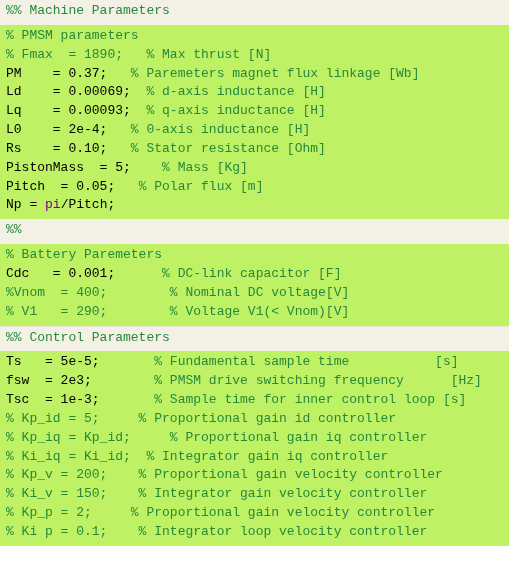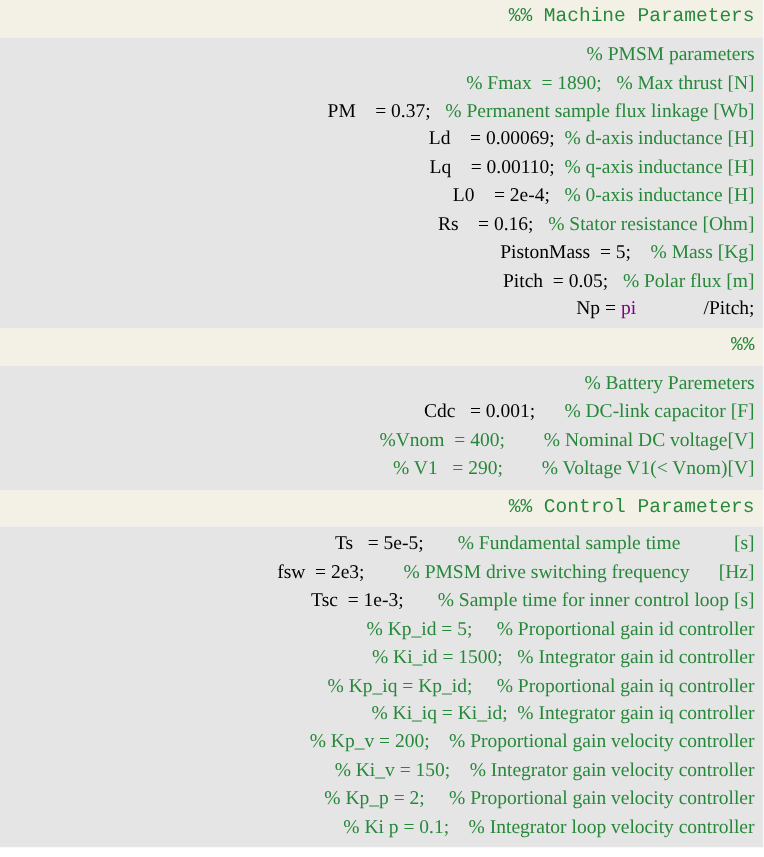--- a/index.html
+++ b/index.html
@@ -6,44 +6,43 @@
     margin: 0;
     padding: 0;
     font-family: "Courier New", Courier, monospace;
     font-size: 13px;
     line-height: 1.45;
     background: #fff;
     width: 509px;
   }
   .block {
     padding: 2px 6px 4px 6px;
-    text-align: right;
   }
-  .plain { background: #e5e5e5; font-family: Liberation Serif, serif; }
+  .plain { background: #bef264; }
   .tint  { background: #f3f0e6; } 
   .line { white-space: pre; }
   .c-comment { color: #27883a; }  
-  .c-code    { color: #000000; margin-left: 45px; }  
+  .c-code    { color: #000000; }  
   .c-keyword { color: #800080; }
   .sep { height: 0; border-top: 1px solid #e8e5da; }
 </style>
 </head>
 <body>
 
 <div class="block tint">
   <span class="line c-comment">%% Machine Parameters</span>
 </div>
 <div class="block plain" id="sec1body">
     <div class="line c-comment">% PMSM parameters</div>
     <div class="line c-comment">% Fmax  = 1890;   % Max thrust [N]</div>
-    <div class="line"><span class="c-code">PM    = 0.37;   </span><span class="c-comment">% Permanent sample flux linkage [Wb]</span></div>
+    <div class="line"><span class="c-code">PM    = 0.37;   </span><span class="c-comment">% Paremeters magnet flux linkage [Wb]</span></div>
     <div class="line"><span class="c-code">Ld    = 0.00069;  </span><span class="c-comment">% d-axis inductance [H]</span></div>
-    <div class="line"><span class="c-code">Lq    = 0.00110;  </span><span class="c-comment">% q-axis inductance [H]</span></div>
+    <div class="line"><span class="c-code">Lq    = 0.00093;  </span><span class="c-comment">% q-axis inductance [H]</span></div>
     <div class="line"><span class="c-code">L0    = 2e-4;   </span><span class="c-comment">% 0-axis inductance [H]</span></div>
-    <div class="line"><span class="c-code">Rs    = 0.16;   </span><span class="c-comment">% Stator resistance [Ohm]</span></div>
+    <div class="line"><span class="c-code">Rs    = 0.10;   </span><span class="c-comment">% Stator resistance [Ohm]</span></div>
     <div class="line"><span class="c-code">PistonMass  = 5;    </span><span class="c-comment">% Mass [Kg]</span></div>
     <div class="line"><span class="c-code">Pitch  = 0.05;   </span><span class="c-comment">% Polar flux [m]</span></div>
     <div class="line"><span class="c-code">Np = </span><span class="c-keyword">pi</span><span class="c-code">/Pitch;</span></div>
   </div>
 
 <div class="block tint">
   <span class="line c-comment">%%</span>
 </div>
 <div class="block plain" id="sec2body">
     <div class="line c-comment">% Battery Paremeters</div>
@@ -56,21 +55,20 @@
 
 <div class="block tint">
   <span class="line c-comment">%% Control Parameters</span>
 </div>
 <div class="block plain" id="sec3body">
     <div class="line"><span class="c-code">Ts   = 5e-5;       </span><span class="c-comment">% Fundamental sample time           [s]</span></div>
     <div class="line"><span class="c-code">fsw  = 2e3;        </span><span class="c-comment">% PMSM drive switching frequency      [Hz]</span></div>
     <div class="line"><span class="c-code">Tsc  = 1e-3;       </span><span class="c-comment">% Sample time for inner control loop [s]</span></div>
     <div class="line c-comment"></div>
     <div class="line c-comment">% Kp_id = 5;     % Proportional gain id controller</div>
-    <div class="line c-comment">% Ki_id = 1500;   % Integrator gain id controller</div>
     <div class="line c-comment">% Kp_iq = Kp_id;     % Proportional gain iq controller</div>
     <div class="line c-comment">% Ki_iq = Ki_id;  % Integrator gain iq controller</div>
     <div class="line c-comment"></div>
     <div class="line c-comment">% Kp_v = 200;    % Proportional gain velocity controller</div>
     <div class="line c-comment">% Ki_v = 150;    % Integrator gain velocity controller</div>
     <div class="line c-comment"></div>
     <div class="line c-comment">% Kp_p = 2;     % Proportional gain velocity controller</div>
     <div class="line c-comment">% Ki p = 0.1;    % Integrator loop velocity controller</div>
   </div>
 

